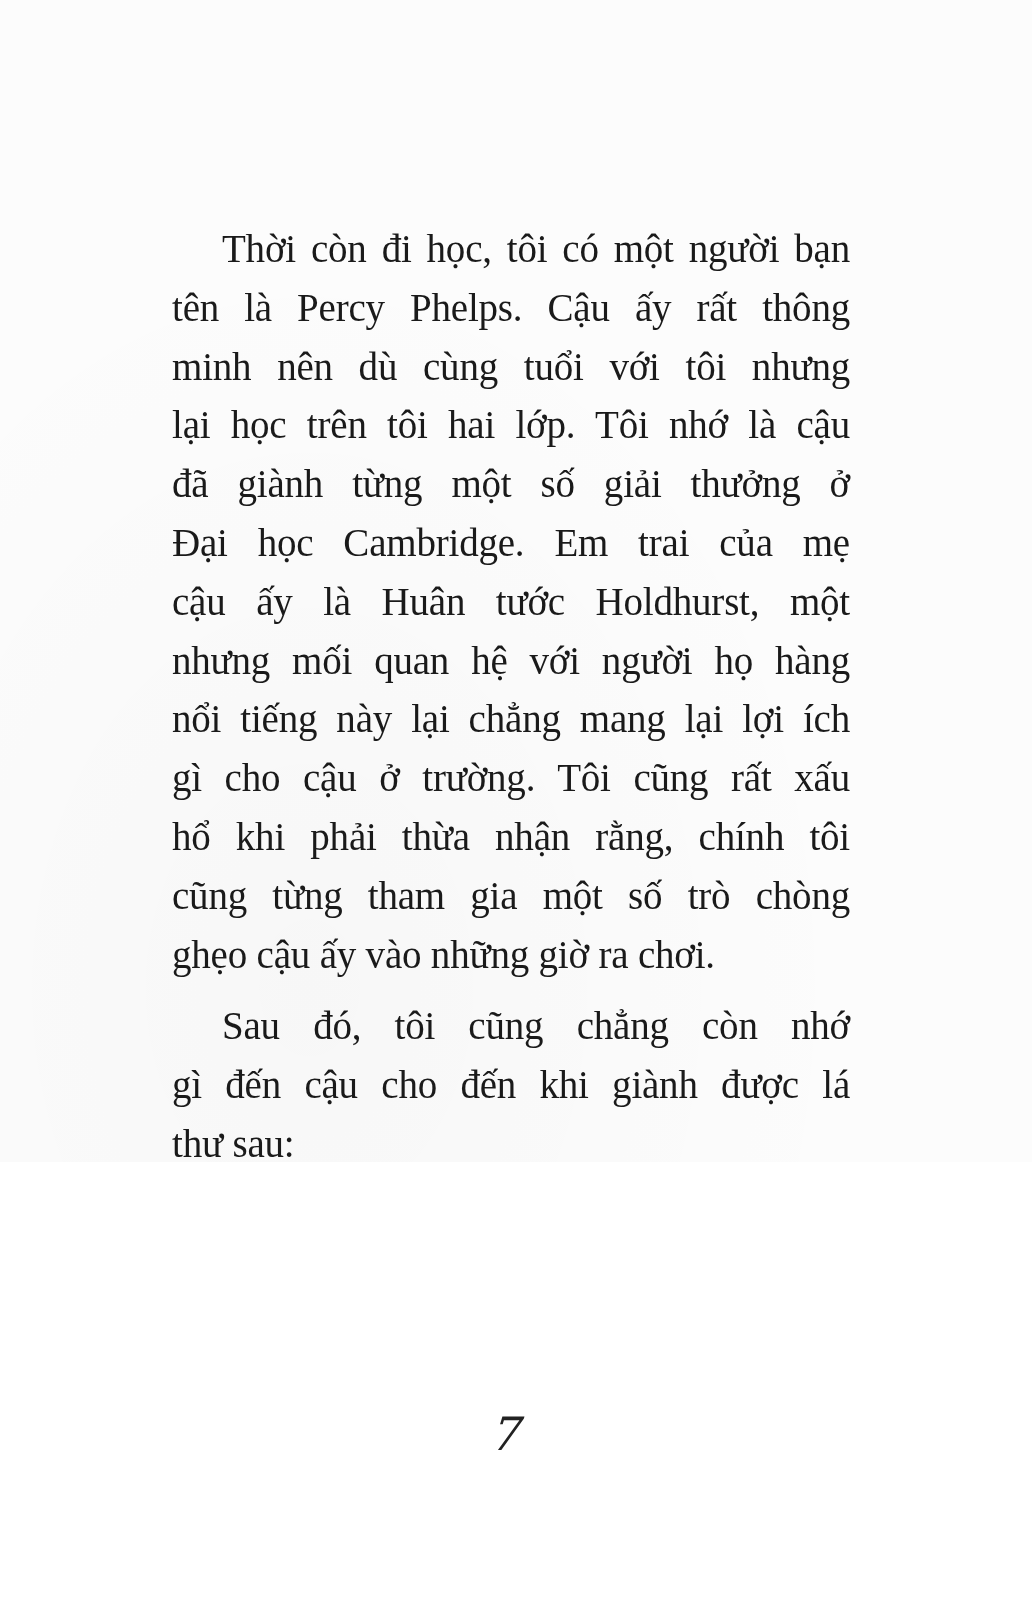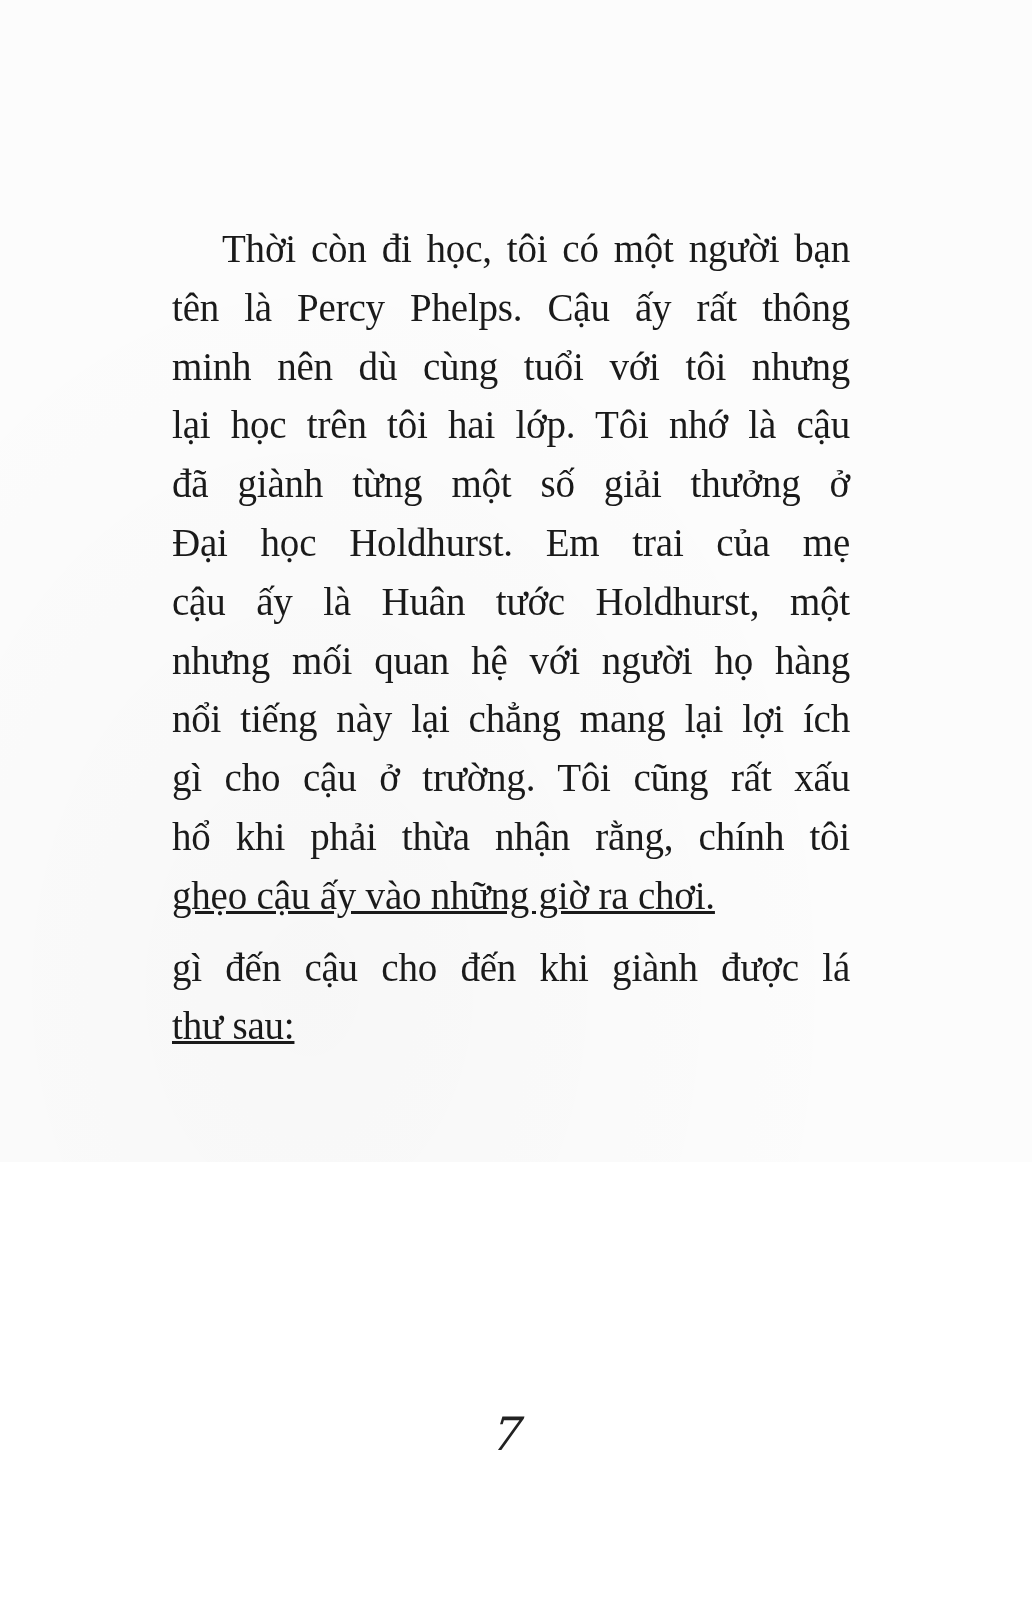--- a/index.html
+++ b/index.html
@@ -40,21 +40,20 @@
     text-align: justify;
     text-align-last: justify;
     -moz-text-align-last: justify;
   }
   .line.first {
     text-indent: 50px;
   }
   .line.last {
     text-align: right;
     text-align-last: left;
-    text-decoration: underline;
     -moz-text-align-last: left;
   }
   .page-number {
     position: absolute;
     left: 0;
     right: 16px;
     top: 1408px;
     text-align: center;
     font-family: "DejaVu Serif", serif;
     font-style: italic;
@@ -70,30 +69,32 @@
 <div class="page">
 
   <div class="text-block">
 
     <div class="paragraph">
       <div class="line first">Thời còn đi học, tôi có một người bạn</div>
       <div class="line">tên là Percy Phelps. Cậu ấy rất thông</div>
       <div class="line">minh nên dù cùng tuổi với tôi nhưng</div>
       <div class="line">lại học trên tôi hai lớp. Tôi nhớ là cậu</div>
       <div class="line">đã giành từng một số giải thưởng ở</div>
-      <div class="line">Đại học Holdhurst. Em trai của mẹ</div>
+      <div class="line">Đại học Cambridge. Em trai của mẹ</div>
       <div class="line">cậu ấy là Huân tước Holdhurst, một</div>
       <div class="line">nhưng mối quan hệ với người họ hàng</div>
       <div class="line">nổi tiếng này lại chẳng mang lại lợi ích</div>
       <div class="line">gì cho cậu ở trường. Tôi cũng rất xấu</div>
       <div class="line">hổ khi phải thừa nhận rằng, chính tôi</div>
+      <div class="line">cũng từng tham gia một số trò chòng</div>
       <div class="line last">ghẹo cậu ấy vào những giờ ra chơi.</div>
     </div>
 
     <div class="paragraph">
+      <div class="line first">Sau đó, tôi cũng chẳng còn nhớ</div>
       <div class="line">gì đến cậu cho đến khi giành được lá</div>
       <div class="line last">thư sau:</div>
     </div>
 
   </div>
 
   <div class="page-number">7</div>
 
 </div>
 

